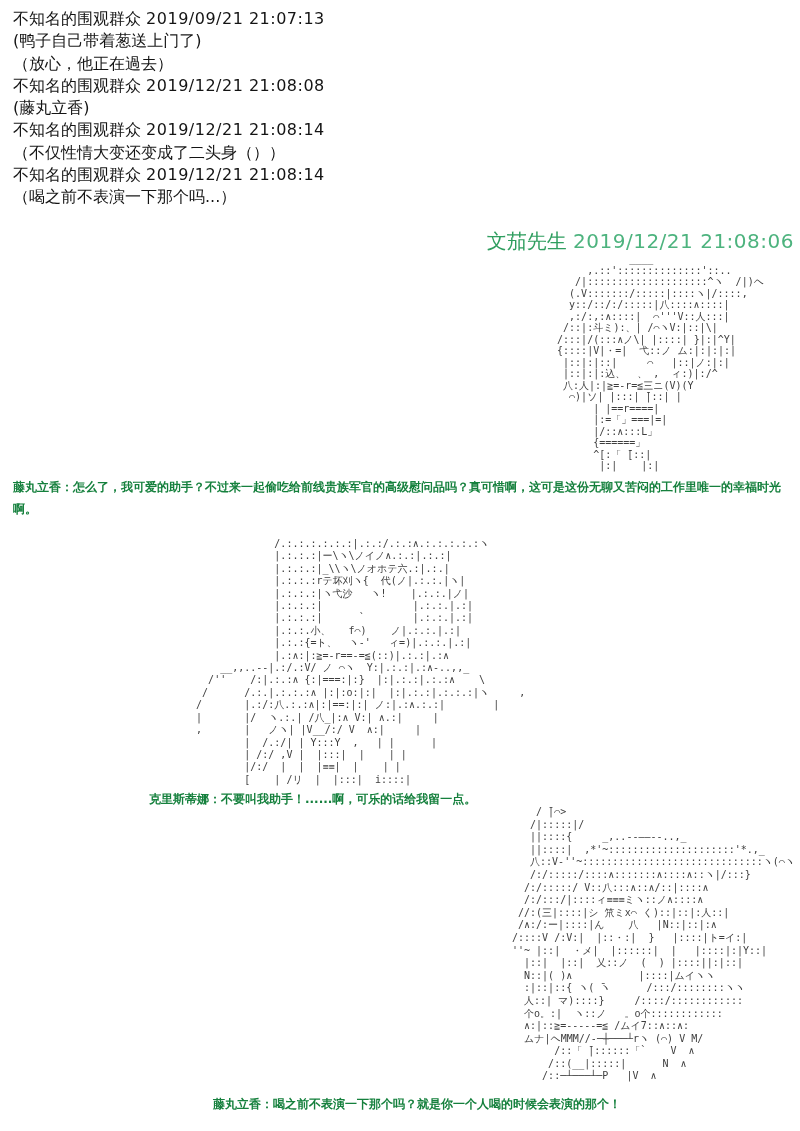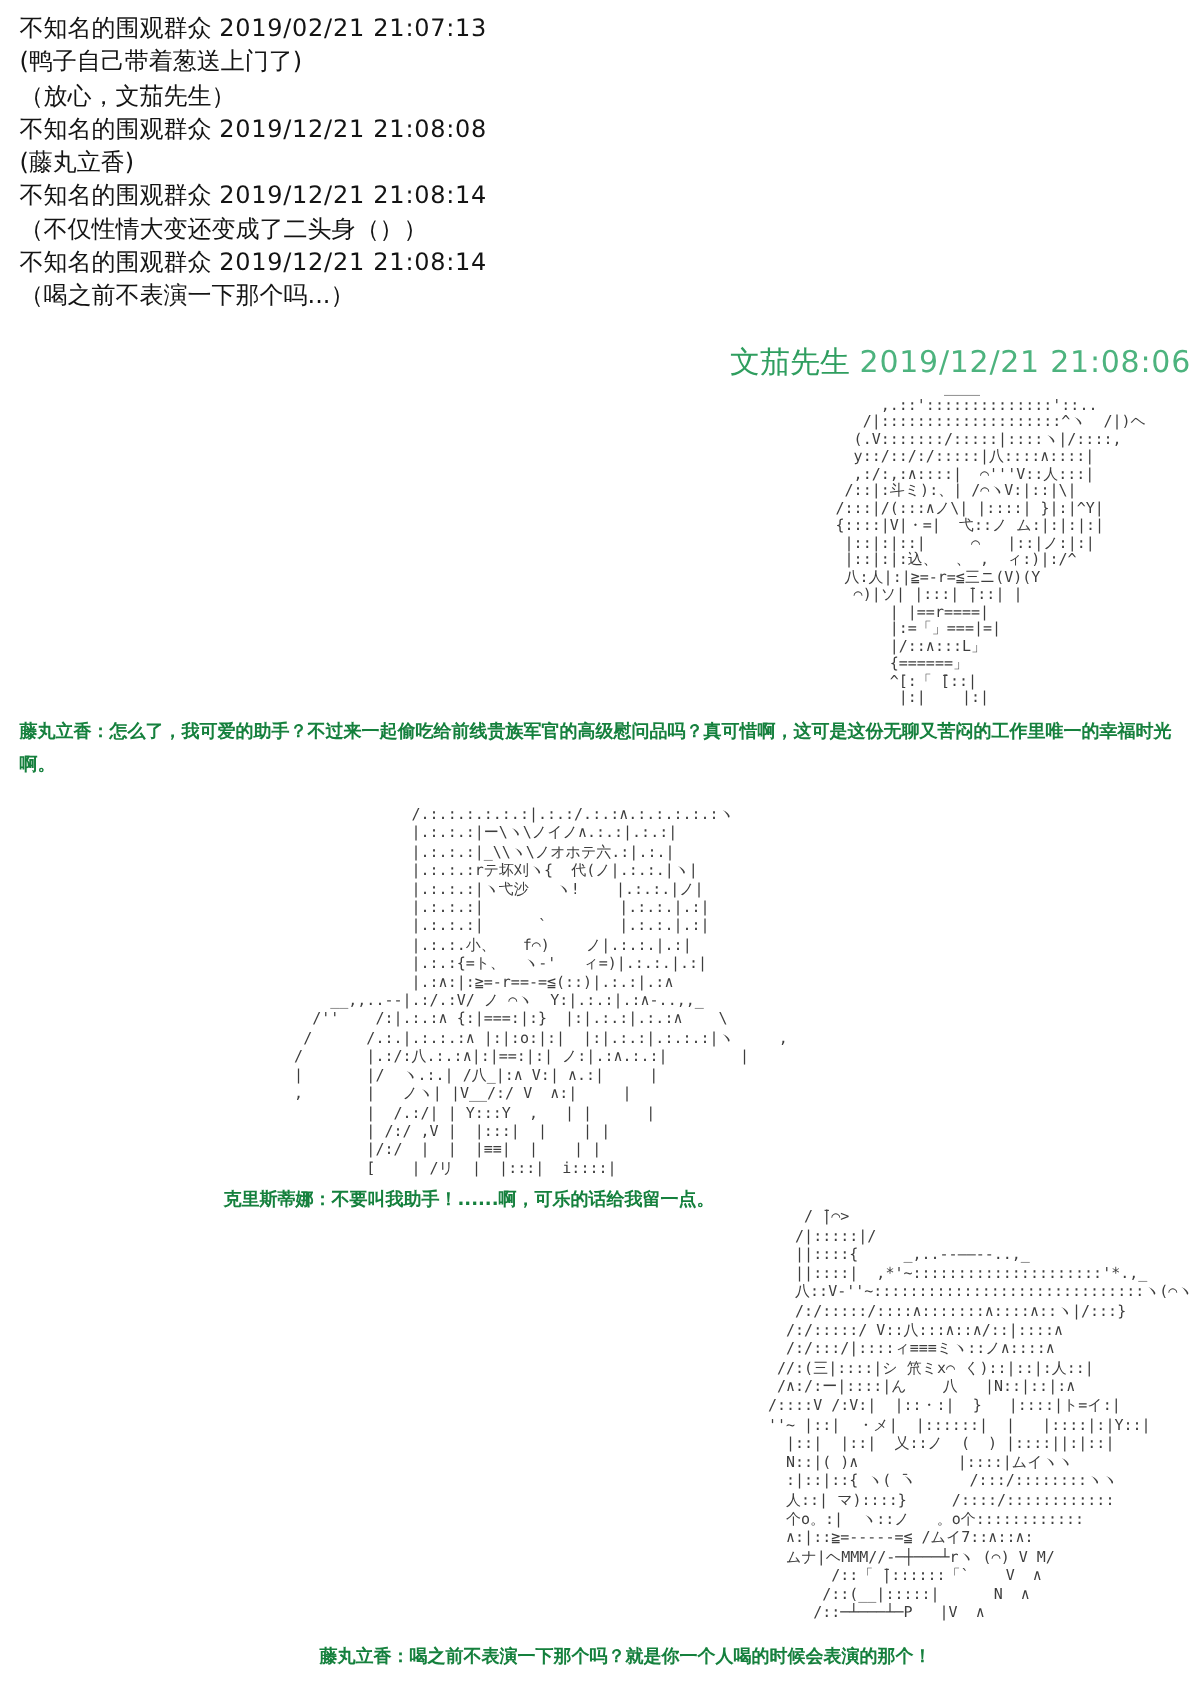--- a/index.html
+++ b/index.html
@@ -57,26 +57,26 @@
 </style>
 </head>
 <body>
 
 <div class="page">
 
   <div class="comments">
     <div class="comment">
       <div class="c-head">
         <span class="c-author">不知名的围观群众</span>
-        <span class="c-time">2019/02/21 21:07:13</span>
+        <span class="c-time">2019/09/21 21:07:13</span>
       </div>
       <div class="c-text">(鸭子自己带着葱送上门了)</div>
     </div>
     <div class="comment">
-      <div class="c-text">（放心，文茄先生）</div>
+      <div class="c-text">（放心，他正在過去）</div>
     </div>
     <div class="comment">
       <div class="c-head">
         <span class="c-author">不知名的围观群众</span>
         <span class="c-time">2019/12/21 21:08:08</span>
       </div>
       <div class="c-text">(藤丸立香)</div>
     </div>
     <div class="comment">
       <div class="c-head">

